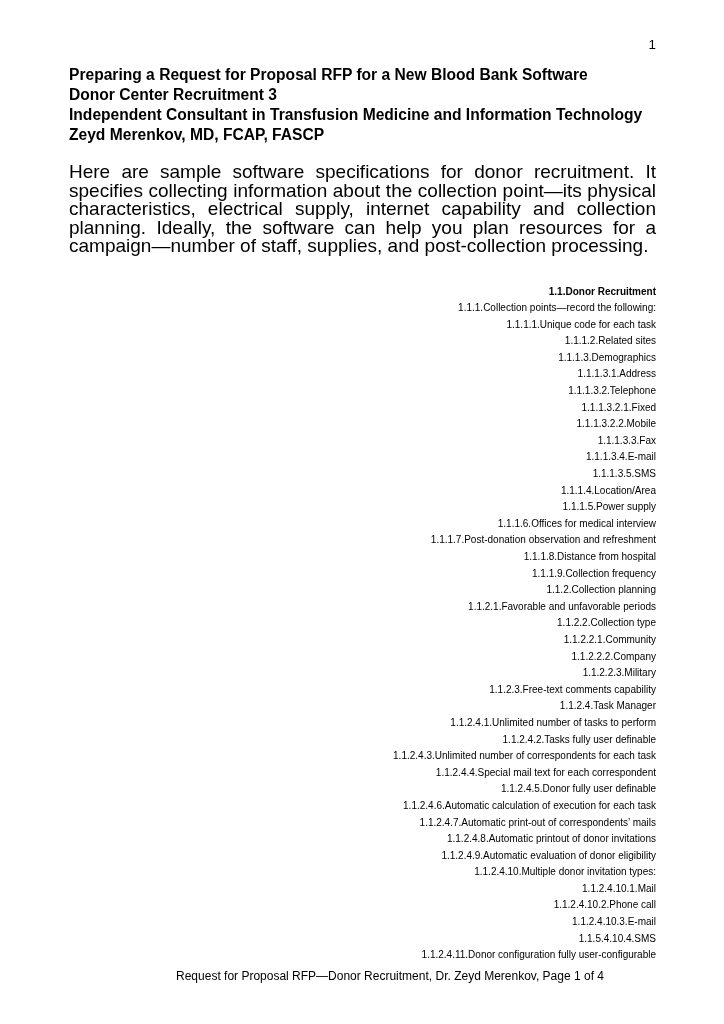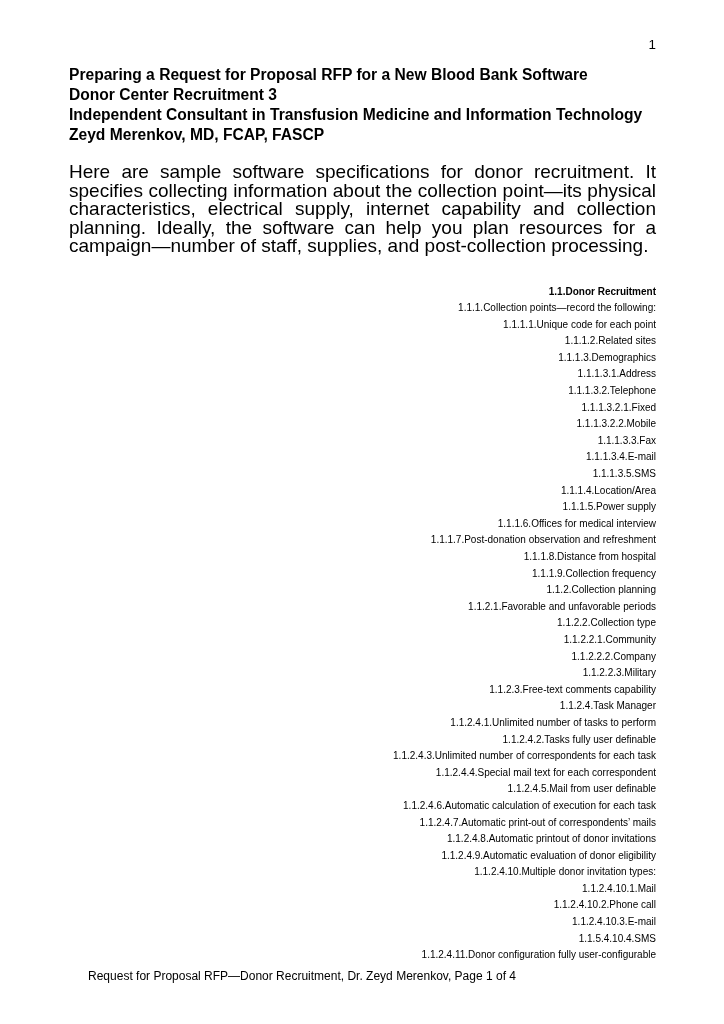--- a/index.html
+++ b/index.html
@@ -64,21 +64,21 @@
   .lvl-5 { padding-left: 43px; }
   .lvl-5 .num { min-width: 76px; margin-left: 45px; }
   .lvl-6 { padding-left: 68px; }
   .lvl-6 .num { min-width: 84px; }
   .outline-item.tab .num { min-width: 104px; }
   .footer {
     position: absolute;
     top: 969px;
     left: 0;
     width: 604px;
-    text-align: center;
+    text-align: right;
     font-size: 12px;
     line-height: 14px;
   }
 </style>
 </head>
 <body>
 
 <div class="page">
 
   <div class="page-number">1</div>
@@ -94,21 +94,21 @@
 
   <div class="outline">
 
   <div class="outline-item lvl-2 bold">
         <span class="num">1.1.</span><span class="txt">Donor Recruitment</span>
       </div>
       <div class="outline-item lvl-3">
         <span class="num">1.1.1.</span><span class="txt">Collection points—record the following:</span>
       </div>
       <div class="outline-item lvl-4">
-        <span class="num">1.1.1.1.</span><span class="txt">Unique code for each point</span>
+        <span class="num">1.1.1.1.</span><span class="txt">Unique code for each task</span>
       </div>
       <div class="outline-item lvl-4">
         <span class="num">1.1.1.2.</span><span class="txt">Related sites</span>
       </div>
       <div class="outline-item lvl-4">
         <span class="num">1.1.1.3.</span><span class="txt">Demographics</span>
       </div>
       <div class="outline-item lvl-5">
         <span class="num">1.1.1.3.1.</span><span class="txt">Address</span>
       </div>
@@ -178,21 +178,21 @@
       <div class="outline-item lvl-5">
         <span class="num">1.1.2.4.2.</span><span class="txt">Tasks fully user definable</span>
       </div>
       <div class="outline-item lvl-5">
         <span class="num">1.1.2.4.3.</span><span class="txt">Unlimited number of correspondents for each task</span>
       </div>
       <div class="outline-item lvl-5">
         <span class="num">1.1.2.4.4.</span><span class="txt">Special mail text for each correspondent</span>
       </div>
       <div class="outline-item lvl-5">
-        <span class="num">1.1.2.4.5.</span><span class="txt">Mail from user definable</span>
+        <span class="num">1.1.2.4.5.</span><span class="txt">Donor fully user definable</span>
       </div>
       <div class="outline-item lvl-5">
         <span class="num">1.1.2.4.6.</span><span class="txt">Automatic calculation of execution for each task</span>
       </div>
       <div class="outline-item lvl-5">
         <span class="num">1.1.2.4.7.</span><span class="txt">Automatic print-out of correspondents’ mails</span>
       </div>
       <div class="outline-item lvl-5">
         <span class="num">1.1.2.4.8.</span><span class="txt">Automatic printout of donor invitations</span>
       </div>

